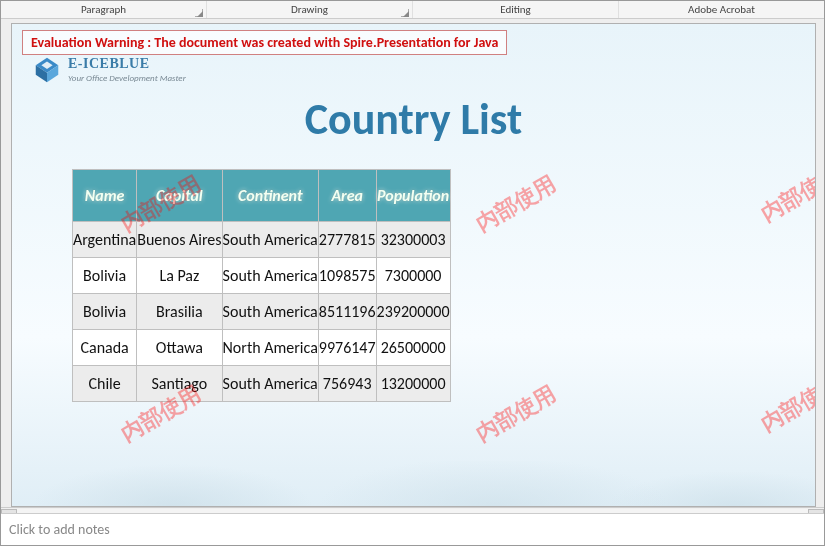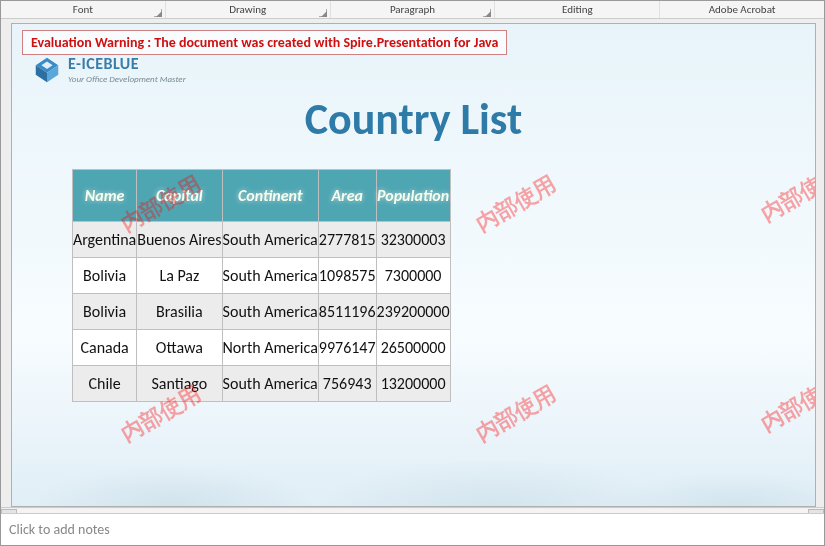--- a/index.html
+++ b/index.html
@@ -91,21 +91,21 @@
     align-items: center;
     gap: 6px;
   }
   .logo-mark {
     width: 30px;
     height: 30px;
     position: relative;
   }
   .logo-mark svg { width: 30px; height: 30px; }
   .logo-text { display: flex; flex-direction: column; line-height: 1; }
-  .logo-text .brand { color: #3A7CA8; font-weight: bold; font-size: 16px; letter-spacing: 0.5px; }
+  .logo-text .brand { color: #3A7CA8; font-weight: bold; font-size: 14px; letter-spacing: 0.5px; font-family: Liberation Serif, serif; }
   .logo-text .tag { color: #7a8a95; font-size: 9px; font-style: italic; margin-top: 2px; }
   .slide-title {
     position: absolute;
     top: 68px;
     left: 0;
     right: 0;
     text-align: center;
     font-size: 44px;
     font-weight: 800;
     color: #2F7BA8;
@@ -187,29 +187,25 @@
     font-size: 14px;
     color: #888;
     background: #fff;
   }
 </style>
 </head>
 <body>
 
 <div class="ribbon-tabs">
   <div class="tab-group">
-    <span>Font</span>
+    <span>Paragraph</span>
     <span class="tab-launcher"></span>
   </div>
   <div class="tab-group">
     <span>Drawing</span>
-    <span class="tab-launcher"></span>
-  </div>
-  <div class="tab-group">
-    <span>Paragraph</span>
     <span class="tab-launcher"></span>
   </div>
   <div class="tab-group">
     <span>Editing</span>
   </div>
   <div class="tab-group">
     <span>Adobe Acrobat</span>
   </div>
 </div>
 

